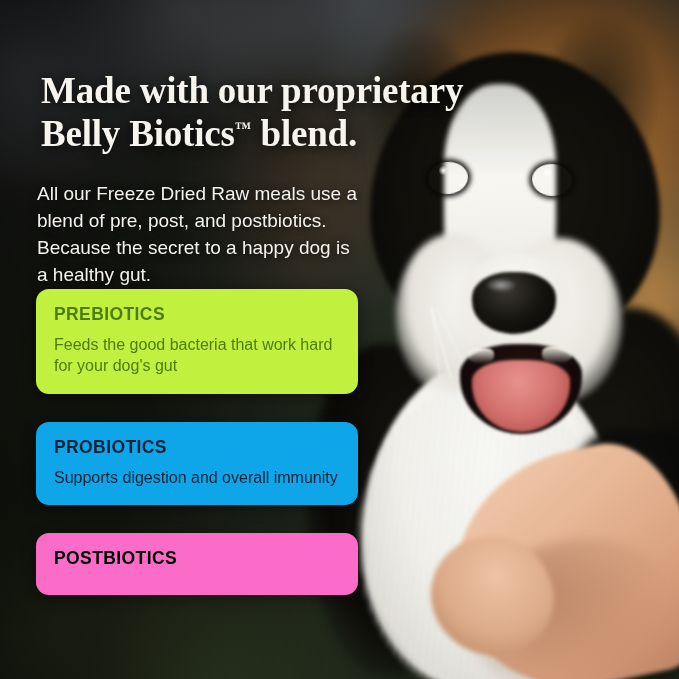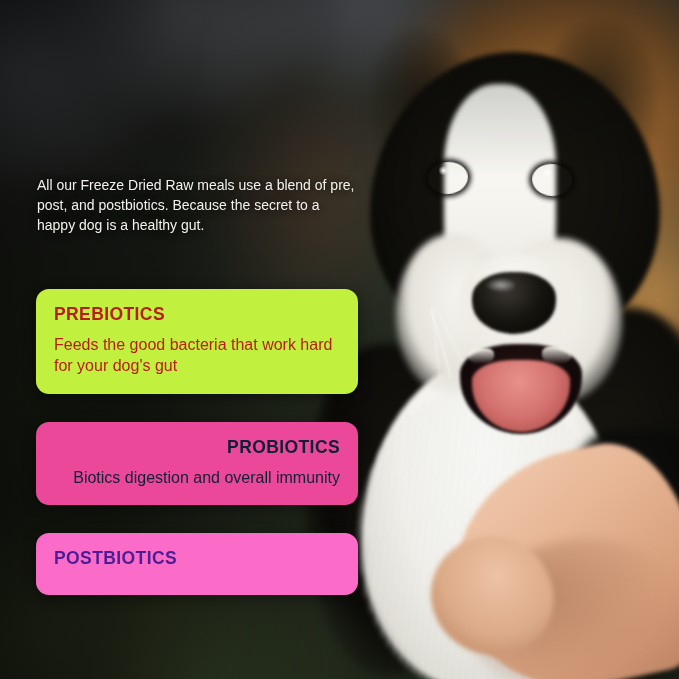--- a/index.html
+++ b/index.html
@@ -252,21 +252,21 @@
   }
   .headline .tm {
     font-size: 0.44em;
     vertical-align: 0.78em;
     letter-spacing: 0.5px;
   }
 
   .body-copy {
     position: absolute;
     left: 37px; top: 161px; width: 320px;
-    font-size: 14px;
+    font-size: 19px;
     line-height: 1.43;
     color: #f4f2ee;
     text-shadow: 0 1px 9px rgba(0,0,0,.8);
   }
 
   .cards { position: absolute; left: 36px; top: 289px; width: 322px; }
 
   .card {
     position: relative;
     width: 322px;
@@ -286,27 +286,27 @@
     margin: 0 0 9px 0;
     font-stretch: condensed;
   }
   .card-desc {
     font-size: 16px;
     line-height: 1.34;
     margin: 0;
   }
 
   .card-prebiotics  { background: #c2f03f; }
-  .card-prebiotics  .card-title, .card-prebiotics .card-desc { color: #b91c1c; }
-
-  .card-probiotics  { background: #ec4899; text-align: right; }
+  .card-prebiotics  .card-title, .card-prebiotics .card-desc { color: #4d7c0f; }
+
+  .card-probiotics  { background: #0ea5e9; }
   .card-probiotics  .card-title, .card-probiotics .card-desc { color: #0e2036; }
 
   .card-postbiotics { background: #fa6cc8; }
-  .card-postbiotics .card-title, .card-postbiotics .card-desc { color: #4c1d95; }
+  .card-postbiotics .card-title, .card-postbiotics .card-desc { color: #000000; }
 </style>
 </head>
 <body>
 
 <div id="poster">
 
   <div class="photo">
     <div class="bg-base"></div>
     <div class="bg-warm"></div>
     <div class="bg-warm2"></div>
@@ -340,33 +340,34 @@
     <div class="sleeve"></div>
     <div class="arm"></div>
     <div class="arm-shade"></div>
     <div class="hand"></div>
 
     <div class="scrim"></div>
   </div>
 
   <div class="content">
 
+    <h1 class="headline"><span>Made with our proprietary</span><br><span>Belly Biotics</span><span class="tm">™</span><span> blend.</span></h1>
 
     <p class="body-copy">All our Freeze Dried Raw meals use a blend of pre, post, and postbiotics. Because the secret to a happy dog is a healthy gut.</p>
 
     <div class="cards">
 
       <div class="card card-prebiotics">
         <div class="card-title">PREBIOTICS</div>
         <div class="card-desc">Feeds the good bacteria that work hard for your dog's gut</div>
       </div>
 
       <div class="card card-probiotics">
         <div class="card-title">PROBIOTICS</div>
-        <div class="card-desc">Biotics digestion and overall immunity</div>
+        <div class="card-desc">Supports digestion and overall immunity</div>
       </div>
 
       <div class="card card-postbiotics">
         <div class="card-title">POSTBIOTICS</div>
       </div>
 
     </div>
   </div>
 </div>
 

